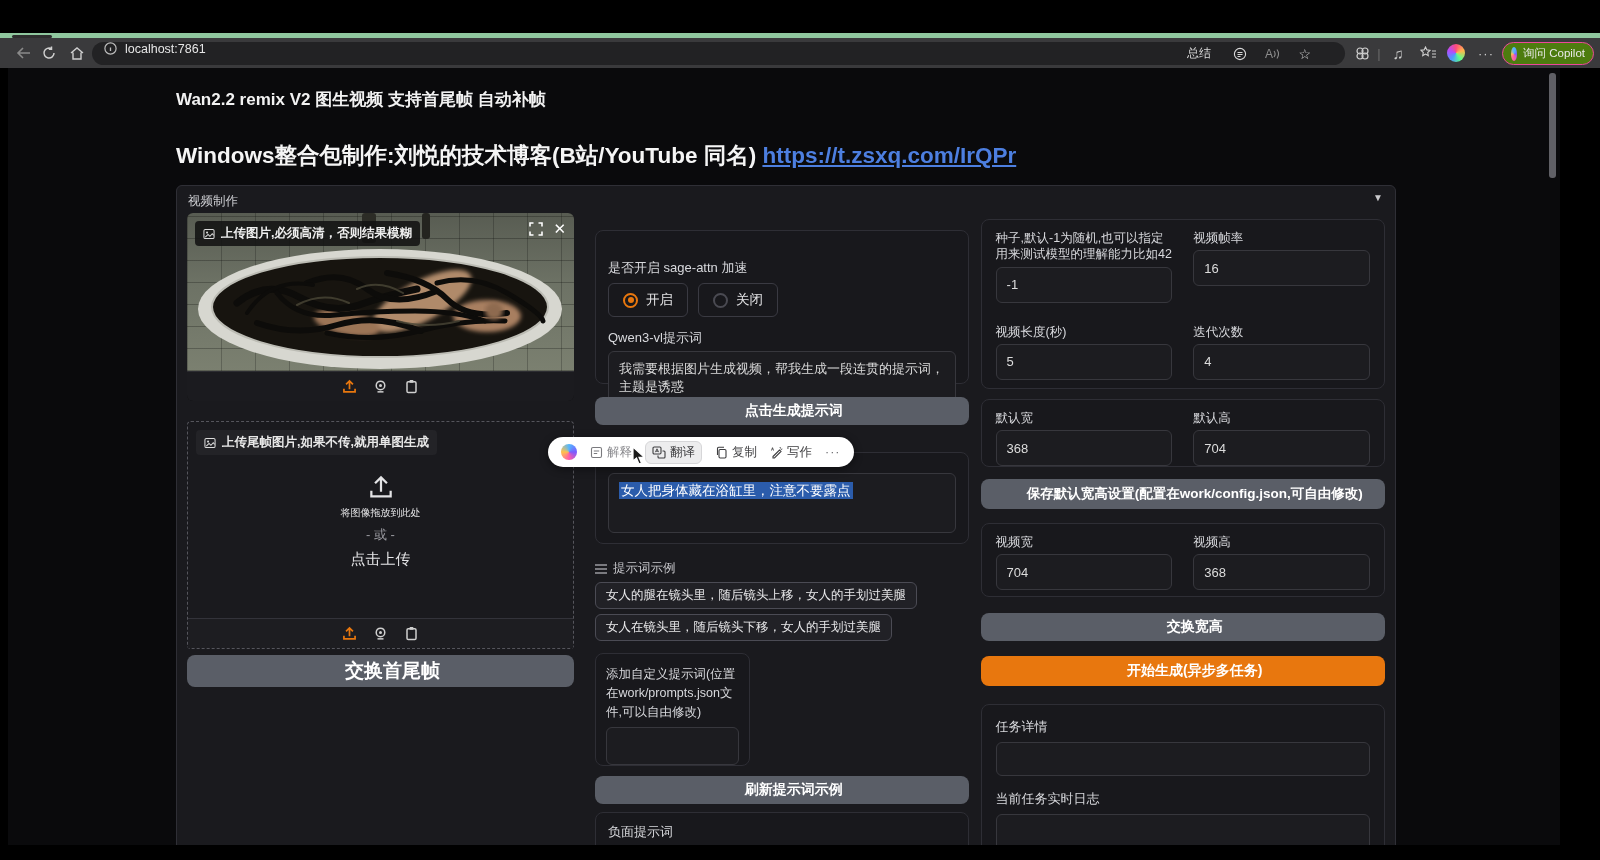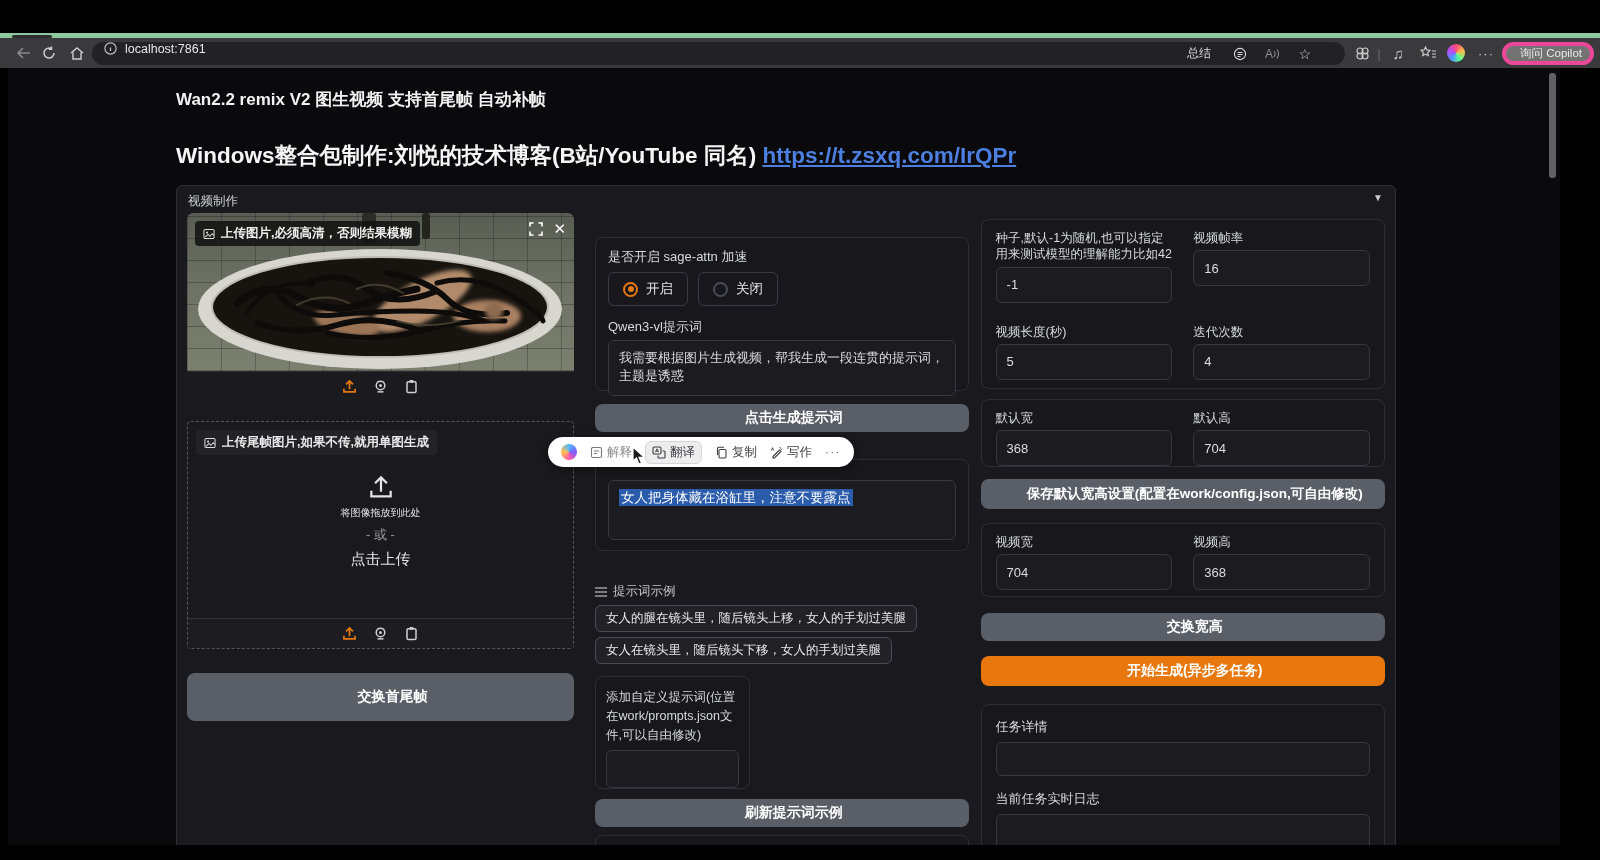--- a/index.html
+++ b/index.html
@@ -7,21 +7,21 @@
   #stage { position:relative; width:1600px; height:860px; background:#000; }
 
   
   #greenline { position:absolute; top:33px; left:0; width:1600px; height:5px; background:#8fc79e; }
   #greennotch { position:absolute; top:35px; left:12px; width:40px; height:3px; background:#2e2e2e; border-radius:2px; }
   #toolbar { position:absolute; top:38px; left:0; width:1600px; height:30px; background:#3a3a3c; }
   .tb-ic { position:absolute; top:0; height:30px; display:flex; align-items:center; justify-content:center; color:#cfcfcf; }
   #urlpill { position:absolute; left:92px; top:4px; width:1253px; height:23px; background:#222224; border-radius:12px; display:flex; align-items:flex-start; padding:0 12px; }
   #urltext { color:#e6e6e6; font-size:12.5px; margin-left:8px; }
   .pill-right { position:absolute; top:0; height:23px; display:flex; align-items:center; color:#c9c9c9; }
-  #copilotpill { position:absolute; left:1502px; top:4px; width:92px; height:23px; background:#737373; border:4px solid #ec4899; border-radius:12px; display:flex; align-items:center; gap:6px; padding:0 8px; }
+  #copilotpill { position:absolute; left:1502px; top:4px; width:92px; height:23px; background:#4d7c0f; border:1px solid #ec4899; border-radius:12px; display:flex; align-items:center; gap:6px; padding:0 8px; }
   #copilotpill span { color:#eaeaea; font-size:11.5px; white-space:nowrap; }
   .orb { width:14px; height:14px; border-radius:50%; background:conic-gradient(#53b7ff,#7a5cff,#ff5ca8,#ffc24b,#53b7ff); }
   .avatar { width:18px; height:18px; border-radius:50%; background:conic-gradient(#ff4b7b,#ffb84b,#5cff8a,#4b9bff,#b44bff,#ff4b7b); }
 
   
   #page { position:absolute; top:68px; left:0; width:1600px; height:777px; background:#0a0a0c; overflow:hidden; }
   #leftblack { position:absolute; top:0; left:0; width:8px; height:777px; background:#000; }
   #rightblack { position:absolute; top:0; right:0; width:40px; height:777px; background:#000; }
   #scrollthumb { position:absolute; top:5px; right:44px; width:7px; height:105px; background:#606066; border-radius:3px; }
 
@@ -53,36 +53,36 @@
   .card-footer { height:30px; background:#1b1b1f; border-top:1px solid #2c2c31; display:flex; align-items:center; justify-content:center; gap:16px; }
   .ic-orange { color:#e8770e; } .ic-gray { color:#cfcfcf; }
 
   #up-box { position:relative; margin-top:20px; width:387px; height:228px; border:1px dashed #55555c; border-radius:4px; }
   #up-box .overlay-label { position:absolute; left:8px; top:8px; background:#232327; border-radius:4px; padding:4px 8px; display:flex; align-items:center; gap:6px; color:#e8e8e8; font-size:12.5px; font-weight:bold; }
   #drop-center { position:absolute; top:52px; left:0; width:100%; display:flex; flex-direction:column; align-items:center; gap:6px; color:#e4e4e6; }
   #drop-center .l1 { font-size:10px; }
   #drop-center .l2 { font-size:13px; color:#9a9aa0; }
   #drop-center .l3 { font-size:15px; }
   #up-box .card-footer { position:absolute; bottom:0; left:0; width:100%; background:#1d1d21; border-top:1px solid #33333a; }
-  #swap-ff { margin-top:24px; height:48px; font-size:14px; }
-
-  
-  #m-group1 { margin-top:24px; height:154px; padding:10px 12px; }
+  #swap-ff { margin-top:6px; height:32px; font-size:19px; }
+
+  
+  #m-group1 { margin-top:17px; height:154px; padding:28px 12px; }
   .radio-row { display:flex; gap:10px; margin-top:6px; }
   .radio-opt { height:34px; border:1px solid #3a3a42; border-radius:6px; display:flex; align-items:center; gap:8px; padding:0 14px; color:#e4e4e6; font-size:13.5px; }
   .rdot { width:15px; height:15px; border-radius:50%; position:relative; }
   .rdot.on { border:2px solid #e8770e; } .rdot.on::after { content:""; position:absolute; inset:2.5px; border-radius:50%; background:#e8770e; }
   .rdot.off { border:2px solid #4a4a52; }
   #qwen-label { margin-top:12px; }
   #qwen-ta { margin-top:4px; height:56px; }
   #gen-btn { margin-top:13px; height:28px; font-size:14px; }
   #prompt-group { margin-top:27px; height:92px; padding:20px 12px 10px 12px; }
   #prompt-box { height:60px; background:#1c1c20; border:1px solid #37373d; border-radius:6px; padding:8px 10px; font-size:13.5px; color:#dcdcdc; }
   #prompt-box .sel { background:#2b5cab; color:#fff; padding:1px 2px; }
-  #examples-label { margin-top:32px; display:flex; align-items:center; gap:6px; color:#c8c8cc; font-size:12.5px; }
+  #examples-label { margin-top:16px; display:flex; align-items:center; gap:6px; color:#c8c8cc; font-size:12.5px; }
   .chip { display:inline-block; margin-top:5px; background:#212126; border:1px solid #4b4b54; border-radius:6px; padding:4px 10px; color:#e8e8ea; font-size:12.5px; }
   #custom-row { margin-top:12px; display:flex; align-items:center; }
   #custom-box { width:155px; height:113px; padding:10px; }
   #custom-box .lab { font-size:12.5px; line-height:1.45; }
   #custom-box input { margin-top:6px; height:38px; }
   #custom-btn { width:197px; height:30px; margin-left:auto; margin-top:2px; font-size:13.5px; }
   #refresh-btn { margin-top:10px; height:28px; font-size:14px; }
   #neg-group { margin-top:8px; height:120px; padding:10px 12px; }
   #neg-ta { margin-top:8px; height:70px; font-size:12.5px; }
 

